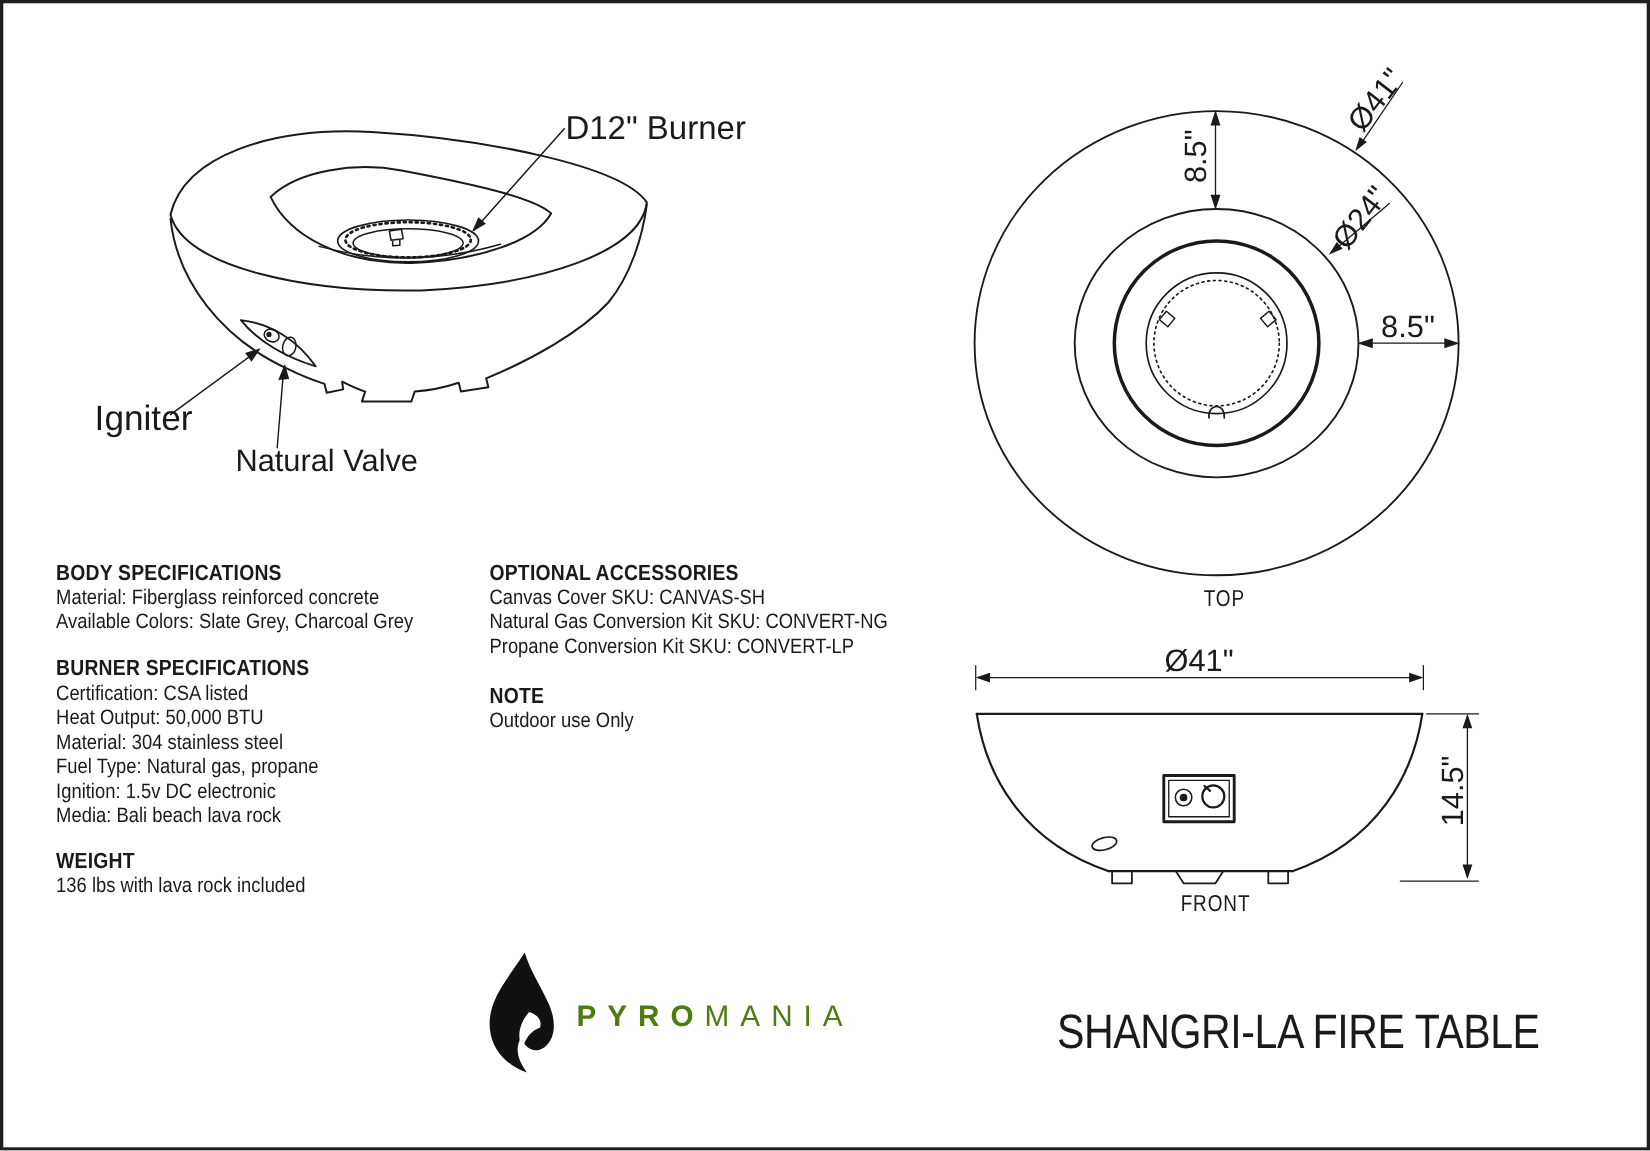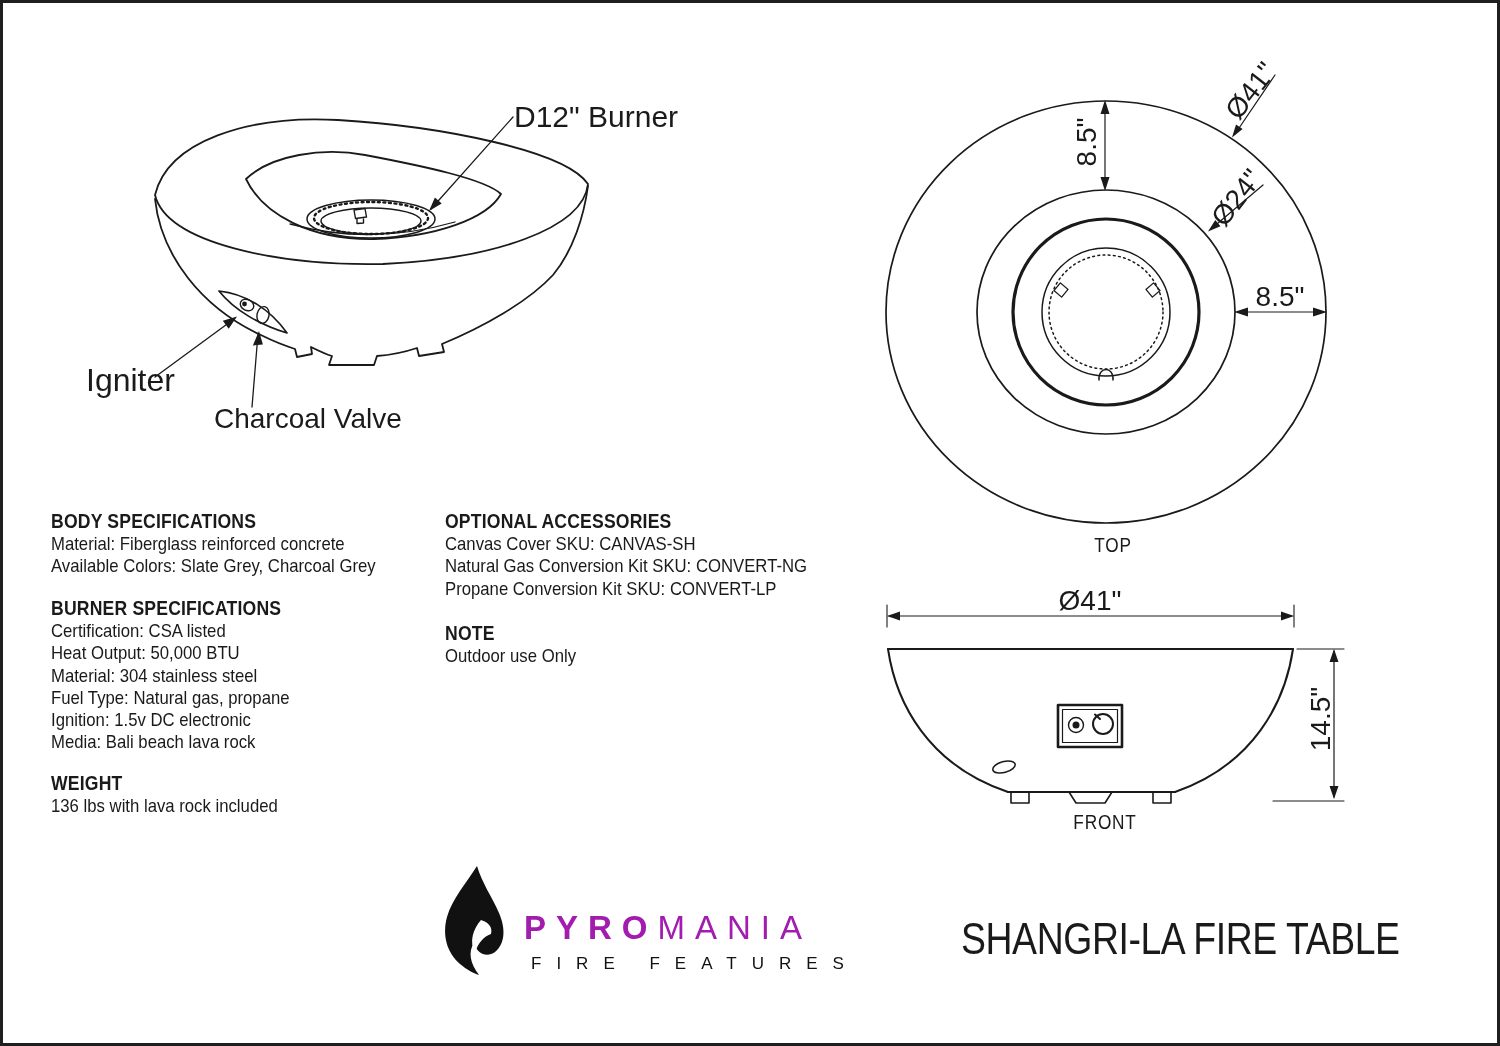--- a/index.html
+++ b/index.html
@@ -8,21 +8,21 @@
   svg.art{position:absolute;left:0;top:0;}
   .lbl{position:absolute;white-space:nowrap;color:#1a1a1a;line-height:1.1;}
   .dim{position:absolute;white-space:nowrap;color:#1a1a1a;font-size:28px;transform:translate(-50%,-50%);}
   .dim.r90{transform:translate(-50%,-50%) rotate(-90deg);}
   .dim.r52{transform:translate(-50%,-50%) rotate(-52deg);}
   .cap{position:absolute;white-space:nowrap;color:#1a1a1a;font-size:21px;letter-spacing:1px;
        transform:translate(-50%,-50%) scaleX(0.82);}
   .spec{position:absolute;font-size:19px;line-height:22.3px;transform:scaleX(0.88);
         transform-origin:left top;white-space:nowrap;}
   .spec-h{font-weight:bold;font-size:20px;line-height:23px;letter-spacing:0.2px;}
-  .brand-word{position:absolute;left:521px;top:906px;font-size:33px;letter-spacing:10px;white-space:nowrap;color:#a21caf;}
+  .brand-word{position:absolute;left:521px;top:906px;font-size:27px;letter-spacing:10px;white-space:nowrap;color:#4d7c0f;}
   .brand-word .b{font-weight:bold;}
   .brand-sub{position:absolute;left:528px;top:951px;font-size:17px;letter-spacing:15px;white-space:nowrap;color:#111;}
   .title{position:absolute;left:958px;top:911px;font-size:44px;letter-spacing:-0.5px;white-space:nowrap;
          transform:scaleX(0.85);transform-origin:left top;color:#1a1a1a;}
 </style>
 </head>
 <body>
 
 <div id="canvas">
 
@@ -120,21 +120,21 @@
         <polygon fill="#1a1a1a" stroke="none" points="1331,646 1326.5,659 1335.5,659"></polygon>
         <polygon fill="#1a1a1a" stroke="none" points="1331,796 1326.5,783 1335.5,783"></polygon>
         <line stroke-width="1.1" x1="1294" y1="646" x2="1341" y2="646"></line>
         <line stroke-width="1.1" x1="1270" y1="798" x2="1341" y2="798"></line>
       </g>
     </g>
   </svg>
 
   <div class="lbl" style="left:511px;top:97px;font-size:30px">D12" Burner</div>
   <div class="lbl" style="left:83px;top:360px;font-size:32px">Igniter</div>
-  <div class="lbl" style="left:211px;top:401px;font-size:28px">Charcoal Valve</div>
+  <div class="lbl" style="left:211px;top:401px;font-size:28px">Natural Valve</div>
 
   <div class="dim r90" style="left:1084px;top:139px">8.5"</div>
   <div class="dim r52" style="left:1248px;top:88px">Ø41"</div>
   <div class="dim r52" style="left:1234px;top:195px">Ø24"</div>
   <div class="dim" style="left:1277px;top:294px">8.5"</div>
   <div class="cap" style="left:1110px;top:542px">TOP</div>
 
   <div class="dim" style="left:1087px;top:598px">Ø41"</div>
   <div class="dim r90" style="left:1318px;top:716px">14.5"</div>
   <div class="cap" style="left:1102px;top:819px">FRONT</div>
@@ -171,17 +171,16 @@
     <div class="spec-h">NOTE</div>
     <div>Outdoor use Only</div>
   </div>
 
   <svg class="art" style="left:437px;top:862px" width="74" height="112" viewBox="0 0 74 112">
     <path fill="#111" d="M37,1 C27,17 12,34 7,52 C2,70 7,88 20,99 C27,105 33,108 39,110
              C30,98 28,87 34,78 C37,89 47,93 55,87 C65,79 66,64 59,48 C52,32 42,18 37,1 Z"></path>
     <path fill="#fff" d="M41,55 C33,64 29,77 35,88 C38,78 43,72 51,69 C53,62 48,57 41,55 Z"></path>
   </svg>
   <div class="brand-word"><span class="b">PYRO</span><span>MANIA</span></div>
-  <div class="brand-sub">FIRE FEATURES</div>
 
   <div class="title">SHANGRI-LA FIRE TABLE</div>
 
 </div>
 
 </body></html>

